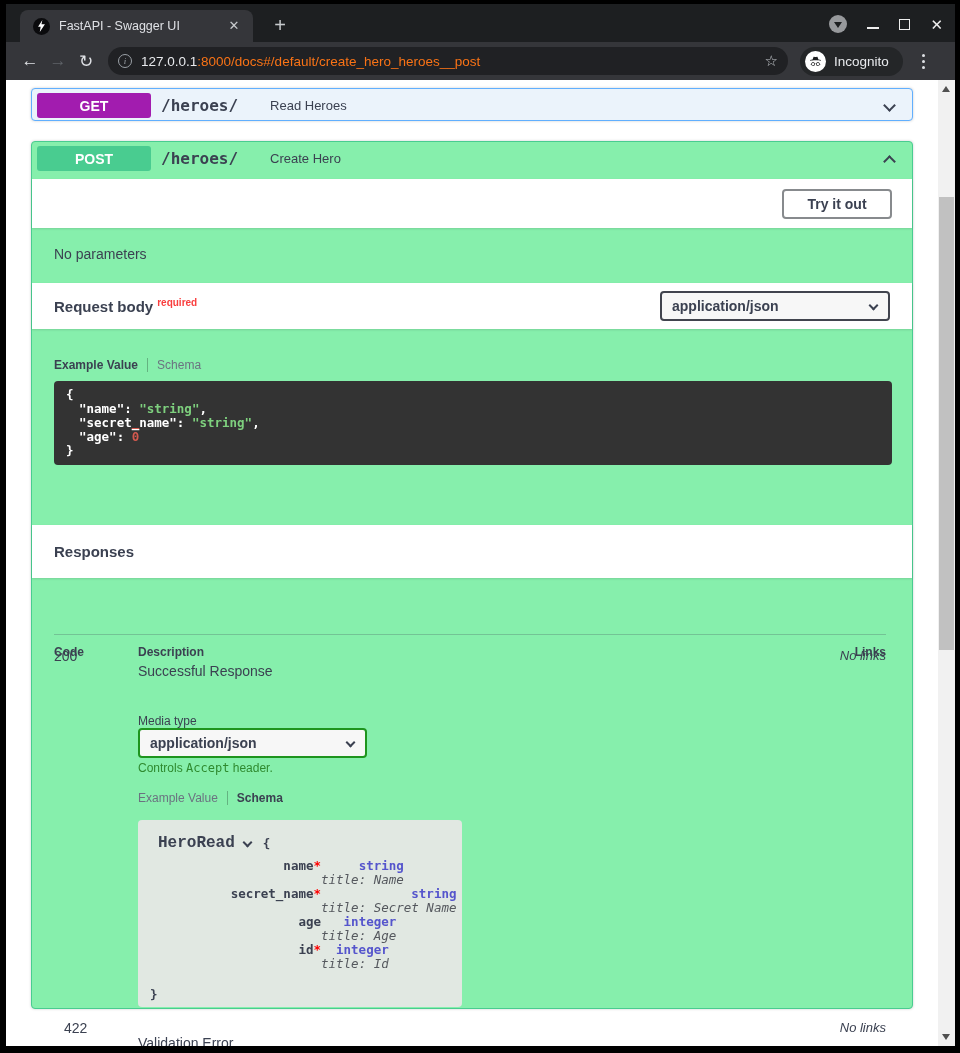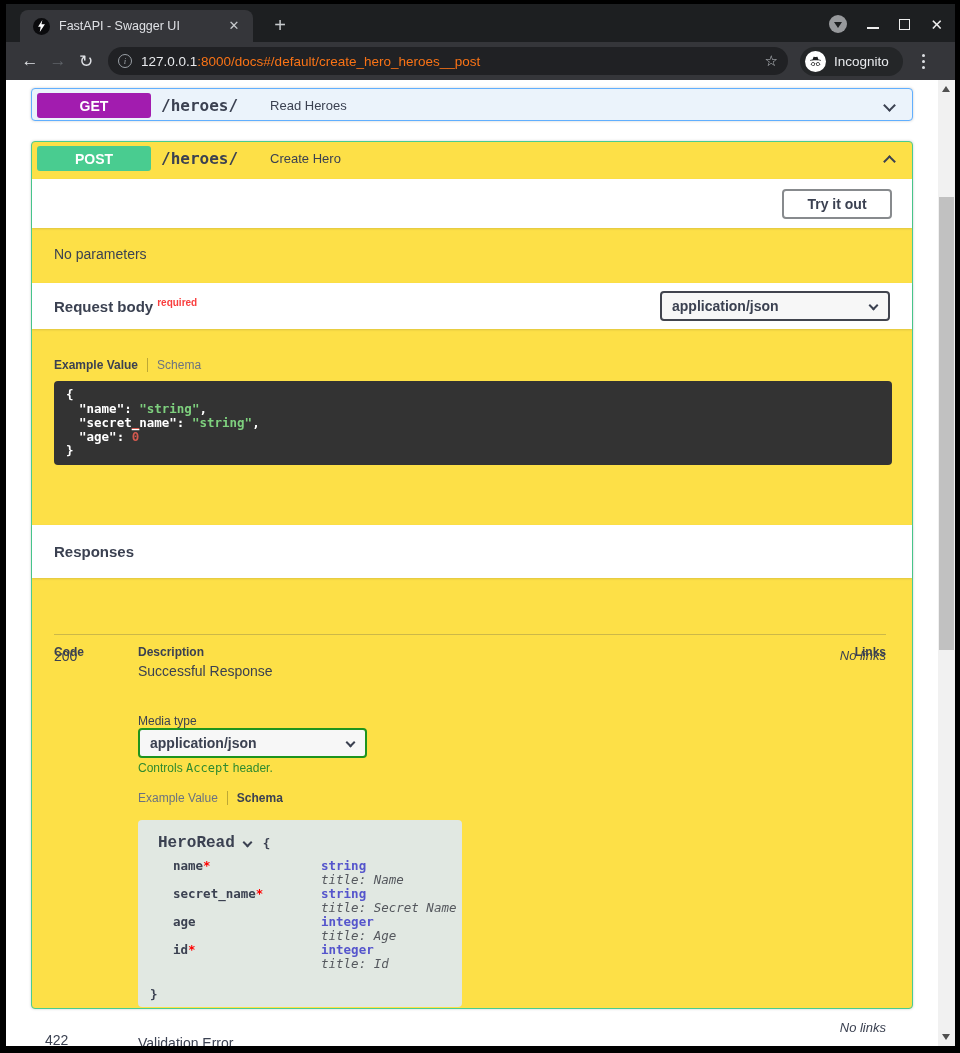--- a/index.html
+++ b/index.html
@@ -48,21 +48,21 @@
   
   .content { position:absolute; left:6px; top:80px; right:5px; bottom:7px; background:#fff; overflow:hidden; }
   .scrollbar { position:absolute; right:0; top:0; bottom:0; width:17px; background:#f1f1f1; }
   .sb-arrow { position:absolute; left:4px; width:0; height:0; border-left:4.5px solid transparent; border-right:4.5px solid transparent; }
   .sb-up { top:6px; border-bottom:6px solid #505050; }
   .sb-down { bottom:6px; border-top:6px solid #505050; }
   .sb-thumb { position:absolute; left:1px; width:15px; top:117px; height:453px; background:#c1c1c1; }
 
   .opblock { position:absolute; left:25px; width:882px; border-radius:4px; box-shadow:0 0 3px rgba(0,0,0,.19); }
   .opblock-get { top:8px; height:33px; background:#ebf3fb; border:1px solid #61affe; }
-  .opblock-post { top:61px; height:868px; background:#fde047; border:1px solid #49cc90; }
+  .opblock-post { top:61px; height:868px; background:#86efac; border:1px solid #49cc90; }
   .op-head { position:absolute; left:0; right:0; top:0; height:33px; display:flex; align-items:center; }
   .method-badge { flex:none; width:114px; height:25px; margin-left:5px; border-radius:3px; color:#fff;
                   font-weight:bold; font-size:14px; display:flex; align-items:center; justify-content:center; }
   .badge-get { background:#a21caf; }
   .badge-post { background:#49cc90; }
   .op-path { font-family:"DejaVu Sans Mono",monospace; font-weight:bold; font-size:16px; color:#3b4151; margin-left:10px; }
   .op-summary { font-size:13px; color:#3b4151; margin-left:32px; }
   .chev { width:9px; height:9px; border-right:2px solid #3b4151; border-bottom:2px solid #3b4151; }
   .chev-down { transform:rotate(45deg); }
   .chev-up { transform:rotate(225deg); }
@@ -117,21 +117,21 @@
 
   .model-box { position:absolute; left:106px; top:678px; width:324px; height:187px; background:#e1e8e2;
                border-radius:4px; padding:14px 0 0 20px; font-family:"DejaVu Sans Mono",monospace;
                font-size:12.5px; color:#3b4151; }
   .model-title { display:flex; align-items:center; }
   .model-name { font-family:Liberation Mono, monospace; font-size:16px; font-weight:bold; color:#3b4151; }
   .model-chev { width:7px; height:7px; border-right:2px solid #3b4151; border-bottom:2px solid #3b4151;
                 transform:rotate(45deg); margin:-2px 0 0 9px; }
   .model-brace { font-weight:bold; margin-left:12px; }
   .model-fields { margin:7px 0 0 15px; }
-  .mf-row { display:flex; line-height:14px; margin-bottom:0; }
+  .mf-row { display:flex; line-height:14px; margin-bottom:0;text-align:right; }
   .mf-name { width:148px; font-weight:bold; flex:none; }
   .mf-star { color:#f00; }
   .mf-type { color:#5555cc; font-weight:bold; }
   .mf-title { color:#55585e; font-style:italic; }
   .model-close { font-weight:bold; margin:16px 0 0 -8px; }
 
   .r422-code { top:878px; }
   .r422-desc { top:893px; left:106px; }
 </style>
 </head>
@@ -289,21 +289,21 @@
             <span class="mf-name"><span>id</span><span class="mf-star">*</span></span>
             <span class="mf-col">
                 <div class="mf-type">integer</div>
                 <div class="mf-title">title: Id</div>
               </span>
           </div>
         </div>
         <div class="model-close">}</div>
       </div>
 
-      <div class="rt-cell r422-code" style="left:13px;margin-top:12px;">422</div>
+      <div class="rt-cell r422-code" style="left:32px;">422</div>
       <div class="rt-links" style="top:878px;">No links</div>
       <div class="rt-cell r422-desc">Validation Error</div>
     </div>
 
     <div class="scrollbar">
       <span class="sb-arrow sb-up"></span>
       <span class="sb-thumb"></span>
       <span class="sb-arrow sb-down"></span>
     </div>
   </div>

